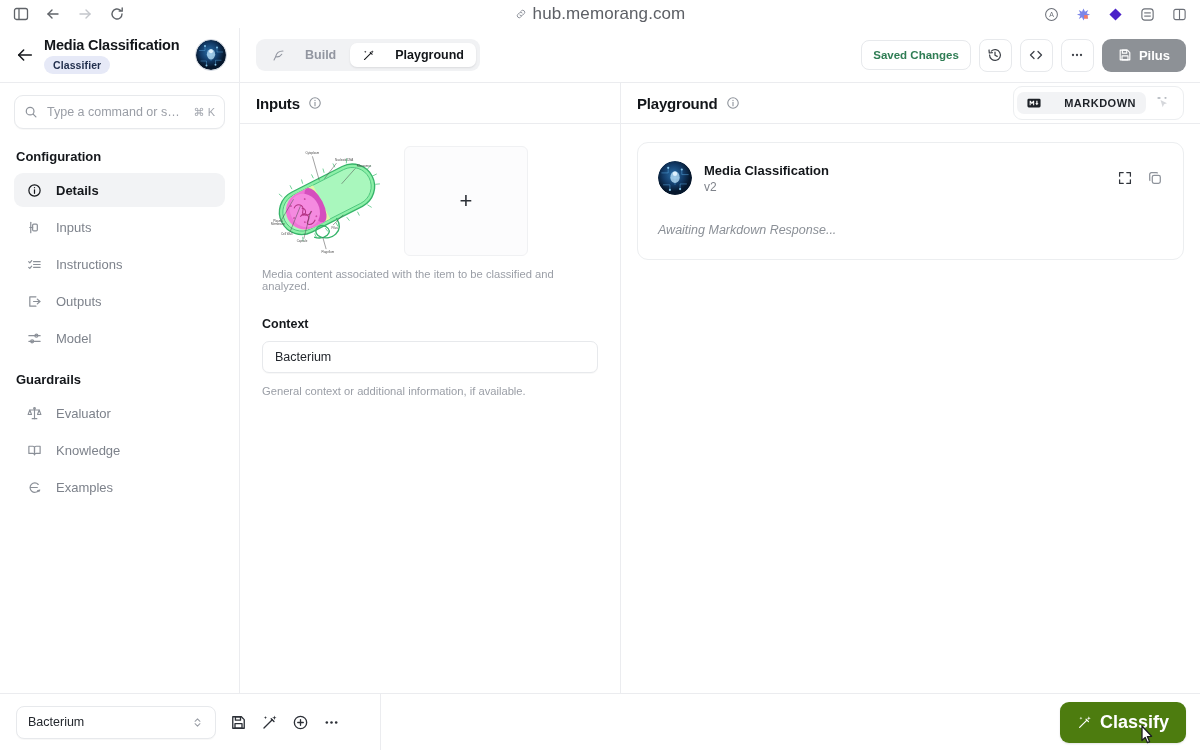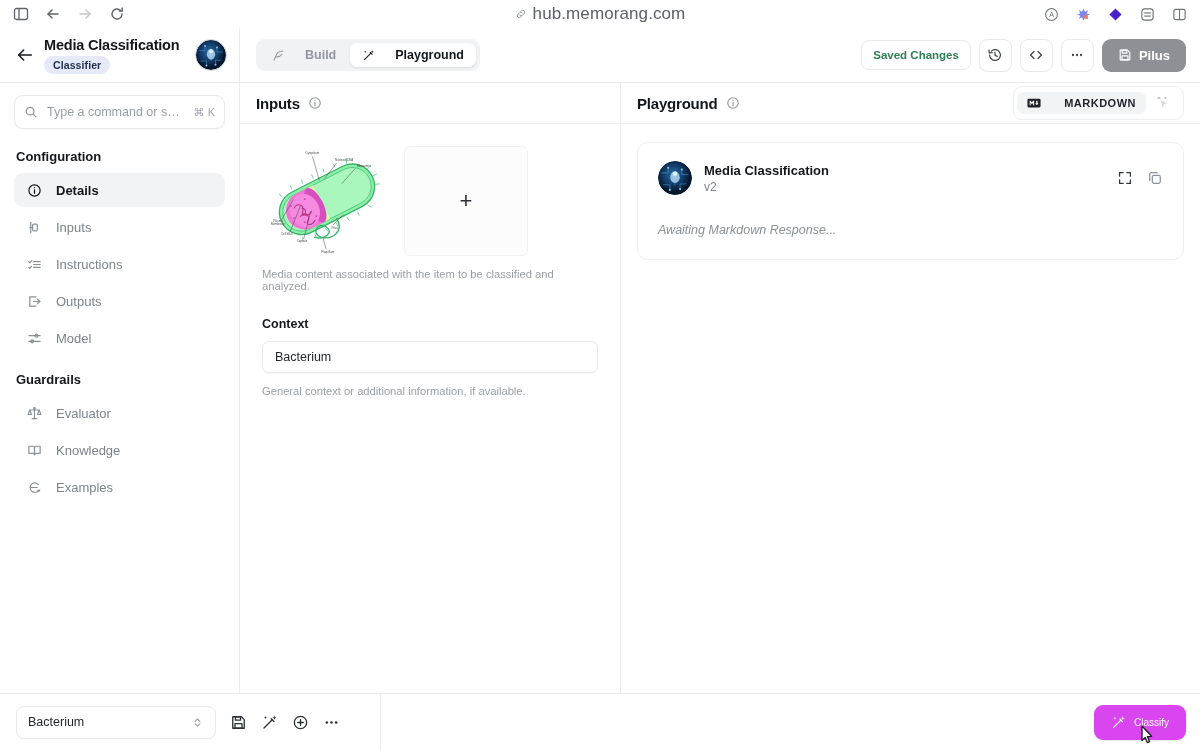--- a/index.html
+++ b/index.html
@@ -207,22 +207,22 @@
     flex: 1; height: 33px; border: 1px solid #e7e9ec; border-radius: 8px;
     display: flex; align-items: center; padding: 0 11px;
     font-size: 12.5px; color: #23272d; cursor: pointer; background: #fff;
     box-shadow: 0 1px 1px rgba(16,22,34,.03); max-width: 200px;
   }
   .select-box .chev { margin-left: auto; color: #9a9ea6; display: flex; }
   .bar-icon { color: #2c3037; cursor: pointer; display: flex; align-items: center; }
   .bottom-right { flex: 1; display: flex; align-items: center; justify-content: flex-end; padding: 0 14px; position: relative; }
   .classify-btn {
     display: flex; align-items: center; gap: 8px;
-    background: #d946ef; color: #fff;
-    font-size: 10px; font-weight: 400;
+    background: #4d7c0f; color: #fff;
+    font-size: 18px; font-weight: 700;
     padding: 10px 17px; border-radius: 9px; cursor: pointer;
     box-shadow: 0 1px 2px rgba(16,22,34,.12);
   }
   .cursor { position: absolute; right: 44px; bottom: 3px; pointer-events: none; }
   svg { display: block; }
 </style>
 </head>
 <body>
 
 <div class="app">

